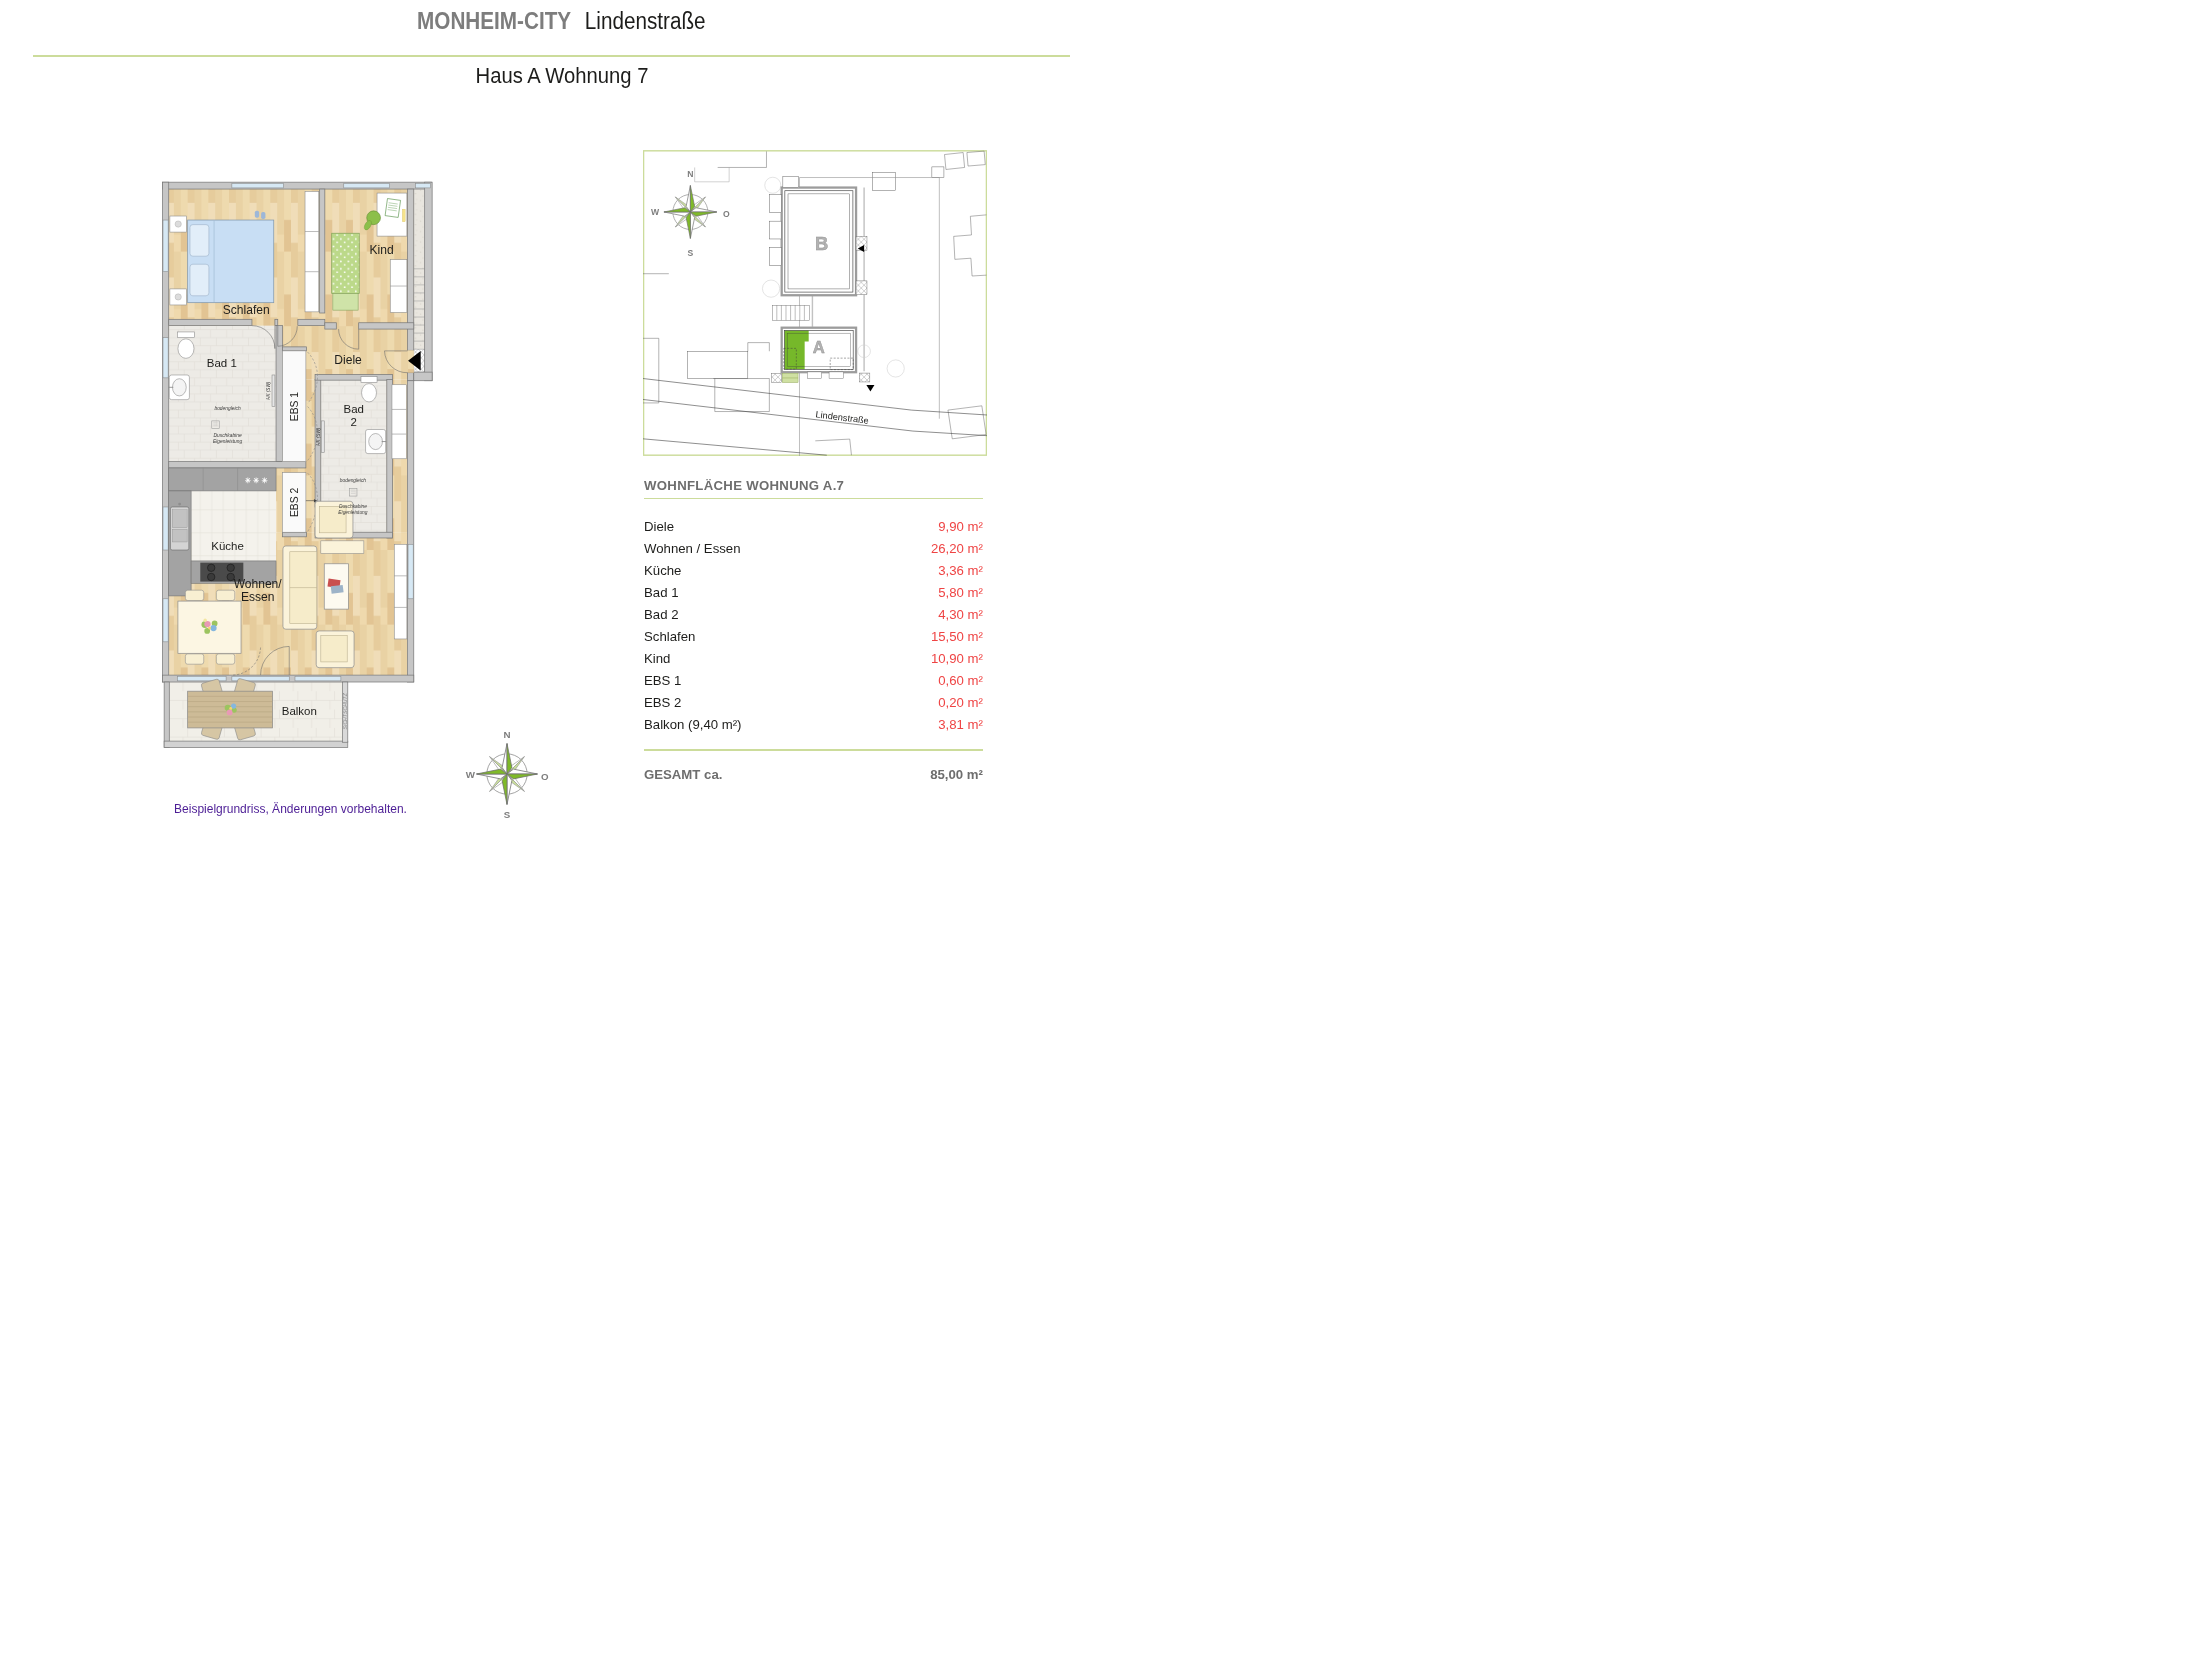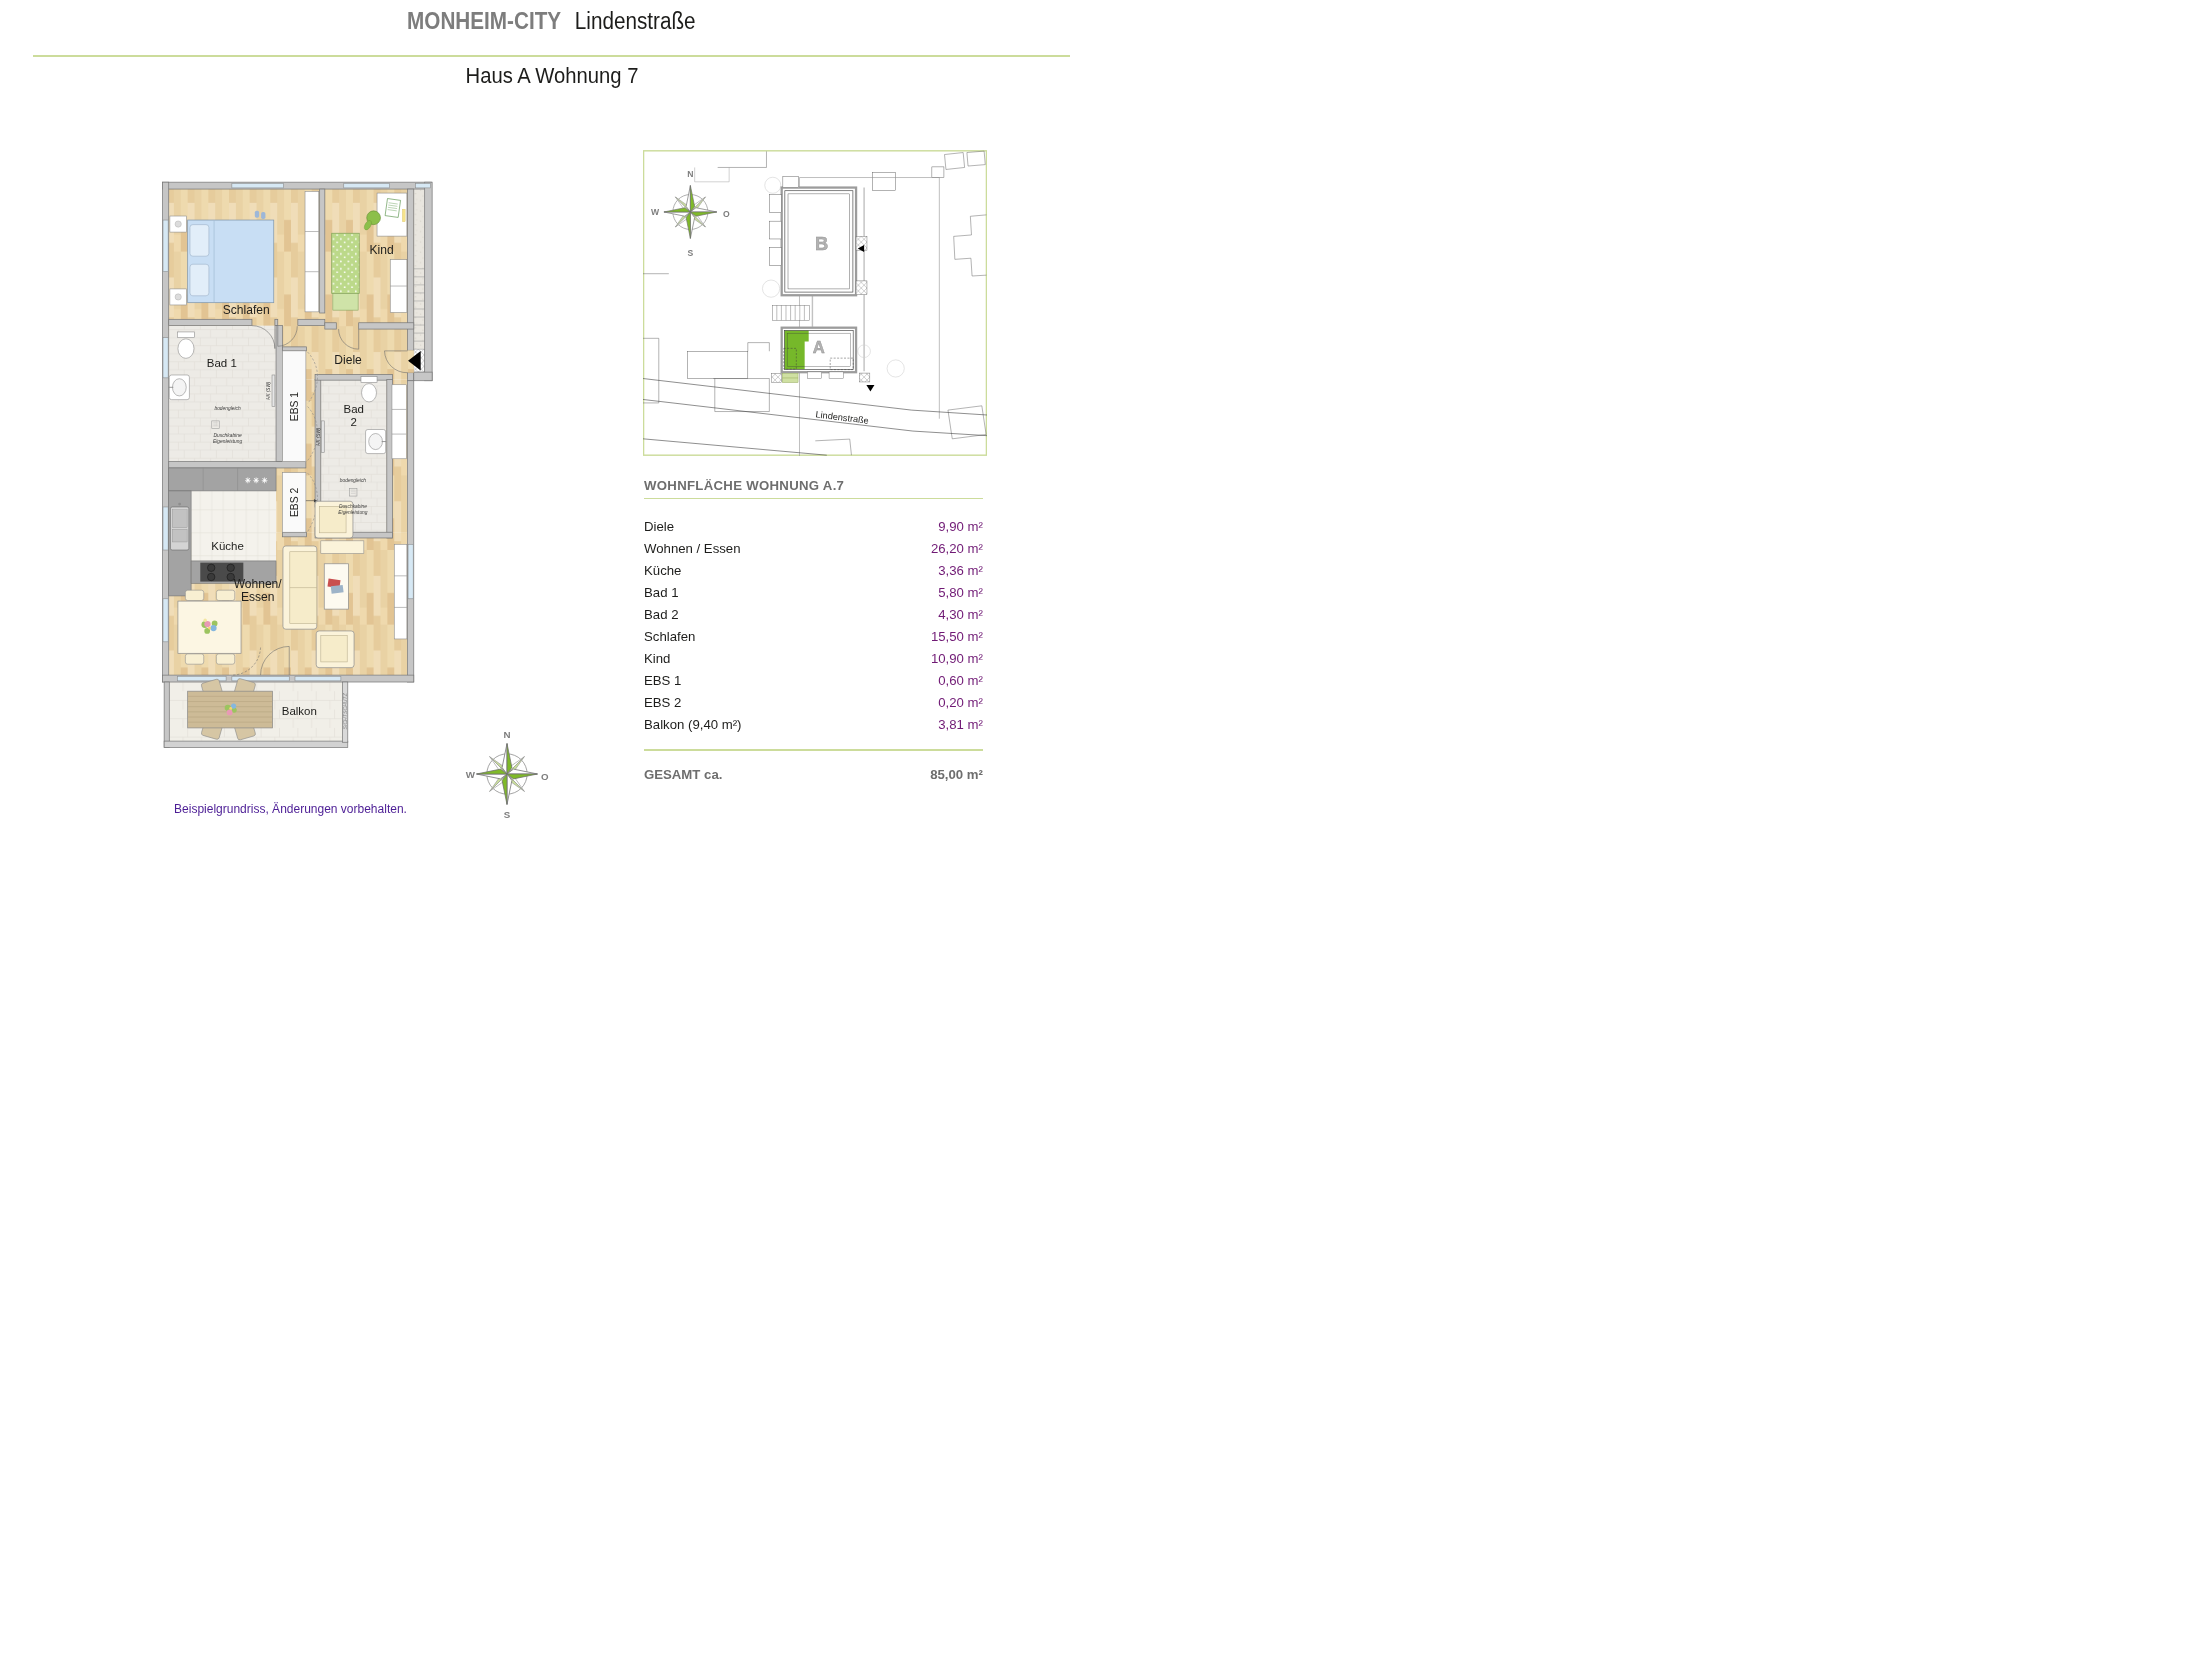--- a/index.html
+++ b/index.html
@@ -1,33 +1,33 @@
 <!DOCTYPE html>
 <html style="font-size:9.2px"><head>
 <meta charset="utf-8">
 <style>
   html,body{margin:0;padding:0;background:#ffffff;}
   .page{position:relative;width:1103px;height:827px;background:#fff;overflow:hidden;
-        font-family:"Liberation Sans",sans-serif;color:#1d1d1b;}
+        font-family:"Liberation Sans",sans-serif;color:#1d1d1b;padding-left:20px;}
   .hdr{position:absolute;top:8px;left:0;width:100%;text-align:center;white-space:nowrap;}
   .hdr .cond{display:inline-block;transform:scaleX(.9);transform-origin:center;}
   .brand{font-size:23px;font-weight:bold;color:#7d7d7d;letter-spacing:0;}
   .street{font-size:23px;font-weight:500;color:#1d1d1b;margin-left:12.6px;}
   .divider{position:absolute;left:33px;top:55px;width:1037px;height:1.7px;background:#ccdc9b;}
   .subtitle{position:absolute;top:63px;left:0;width:100%;text-align:center;font-size:22px;}
   .subtitle .cond{display:inline-block;transform:scaleX(.92);}
   .plan-wrap{position:absolute;left:160px;top:177px;width:278px;height:571px;}
   .site-wrap{position:absolute;left:643px;top:150px;width:344px;height:306px;}
   .tbl{position:absolute;left:644px;top:478px;width:339px;}
   .tbl-title{font-size:13.2px;font-weight:bold;color:#6e6e6e;letter-spacing:0.3px;}
   .tbl-rule{height:1.7px;background:#ccdc9b;margin-top:4.6px;}
   .tbl-rows{margin-top:19.5px;}
   .trow{display:flex;justify-content:space-between;align-items:baseline;height:22px;font-size:13.2px;}
   .trow .lab{color:#1d1d1b;}
-  .trow .val{color:#701a75;}
+  .trow .val{color:#ef4444;}
   .tbl-total-rule{height:1.7px;background:#ccdc9b;margin-top:10.3px;}
   .trow.total{margin-top:16px;font-weight:bold;}
   .trow.total .lab,.trow.total .val{color:#6e6e6e;}
   .compass-bottom{position:absolute;left:464px;top:725px;width:86px;height:98px;}
   .footer-note{position:absolute;left:75px;top:802px;width:431px;text-align:center;font-size:12px;color:#4c1d95;}
   svg text{font-family:"Liberation Sans",sans-serif;}
 </style>
 </head>
 <body>
 

